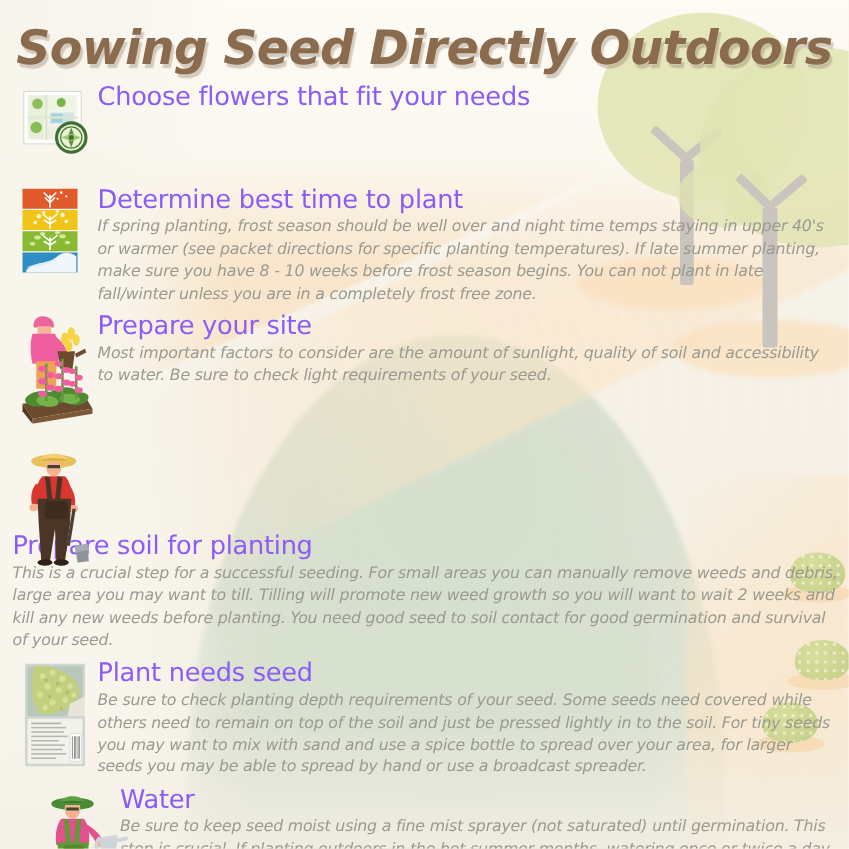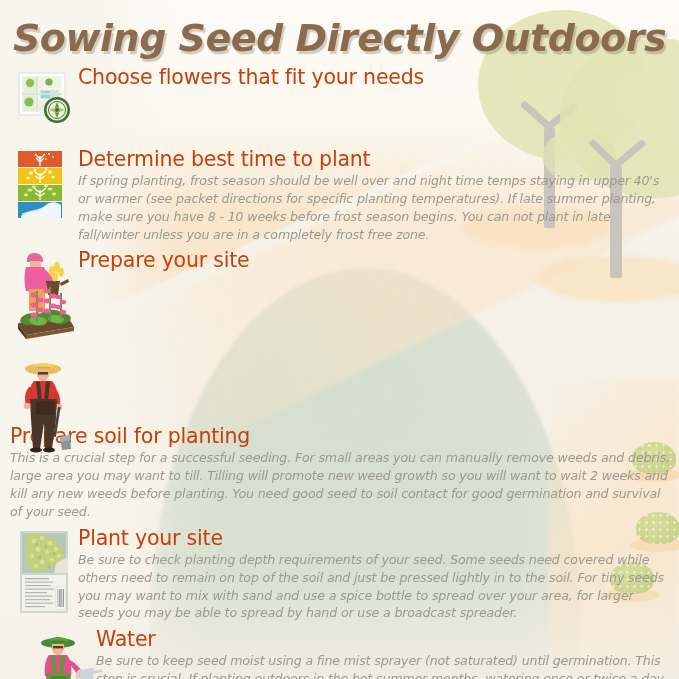--- a/index.html
+++ b/index.html
@@ -192,21 +192,21 @@
     position: relative;
     height: 74px;
     margin-top: 2px;
   }
   .step-text { flex: 1 1 auto; padding-right: 8px; }
 
   .step-head {
     font-family: "DejaVu Sans", sans-serif;
     font-size: 20.5px;
     font-weight: 400;
-    color: #c2410c;
+    color: #8b5cf6;
     line-height: 1.12;
     margin: 0 0 1px 0;
     letter-spacing: -0.2px;
   }
   .step-body {
     font-family: "DejaVu Sans", sans-serif;
     font-style: italic;
     font-size: 12.6px;
     line-height: 1.42;
     color: #9a9a90;
@@ -410,20 +410,21 @@
             <ellipse cx="31" cy="60" rx="3.6" ry="2.5"></ellipse>
             <ellipse cx="42" cy="46" rx="3" ry="2.2"></ellipse>
               <ellipse cx="47" cy="51" rx="3.2" ry="2.3"></ellipse>
             <ellipse cx="42" cy="56" rx="3.2" ry="2.3"></ellipse>
               <ellipse cx="47" cy="61" rx="3.2" ry="2.3"></ellipse>
           </g>
         </svg>
       </div>
       <div class="step-text">
         <h2 class="step-head">Prepare your site</h2>
+        <p class="step-body">Most important factors to consider are the amount of sunlight, quality of soil and accessibility to water. Be sure to check light  requirements of your seed.</p>
       </div>
     </div>
 
     <div class="step step-4">
       <div class="icon-slot">
         <svg class="icon-art" width="58" height="96" viewBox="0 0 58 96">
 
           <ellipse cx="27" cy="12" rx="18" ry="5.5" fill="#e8c05a"></ellipse>
           <path d="M16 12 C16 4, 38 4, 38 12 Z" fill="#f2cf72"></path>
           <path d="M16 11.5 C16 9, 38 9, 38 11.5 Z" fill="#d8ab45"></path>
@@ -503,21 +504,21 @@
           <rect x="40" y="58" width="9" height="22" fill="#ffffff" stroke="#d2d5cd" stroke-width="0.6"></rect>
           <g fill="#8c9089">
             <rect x="41.5" y="60" width="0.8" height="18"></rect>
             <rect x="43.2" y="60" width="1.4" height="18"></rect>
             <rect x="45.3" y="60" width="0.7" height="18"></rect>
             <rect x="46.7" y="60" width="1.2" height="18"></rect>
           </g>
         </svg>
       </div>
       <div class="step-text">
-        <h2 class="step-head">Plant your site</h2>
+        <h2 class="step-head">Plant needs seed</h2>
         <p class="step-body">Be sure to check planting depth requirements of  your seed.  Some seeds need covered while others need to remain on top of the soil and just be pressed lightly in to the  soil. For tiny seeds you may want to mix with sand and use a spice bottle to spread over your area, for larger seeds you may be able to spread by hand or use a broadcast spreader.</p>
       </div>
     </div>
 
     <div class="step step-6">
       <div class="icon-slot">
         <svg class="icon-art" width="72" height="100" viewBox="0 0 72 100">
 
           <ellipse cx="24" cy="13" rx="17" ry="5" fill="#4a8a34"></ellipse>
           <path d="M14 13 C14 5, 34 5, 34 13 Z" fill="#5ba33f"></path>

